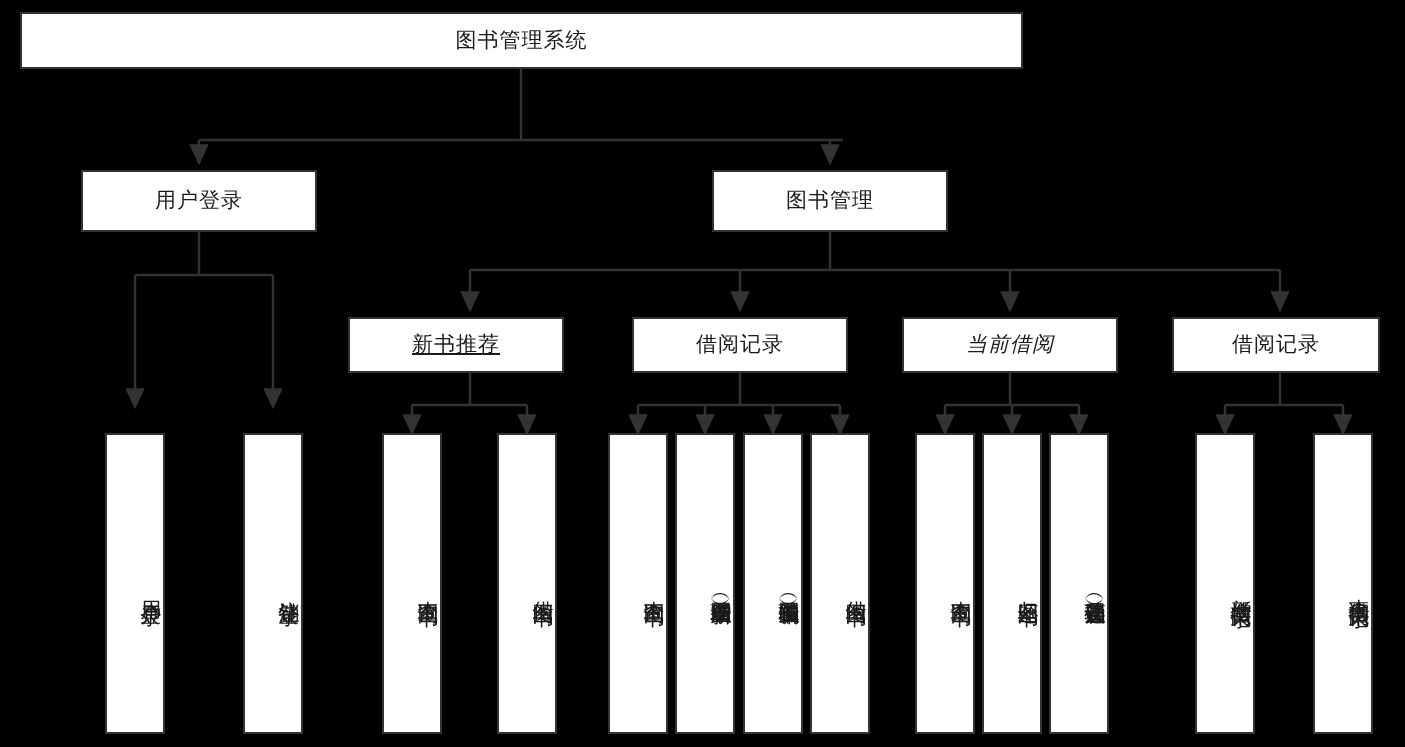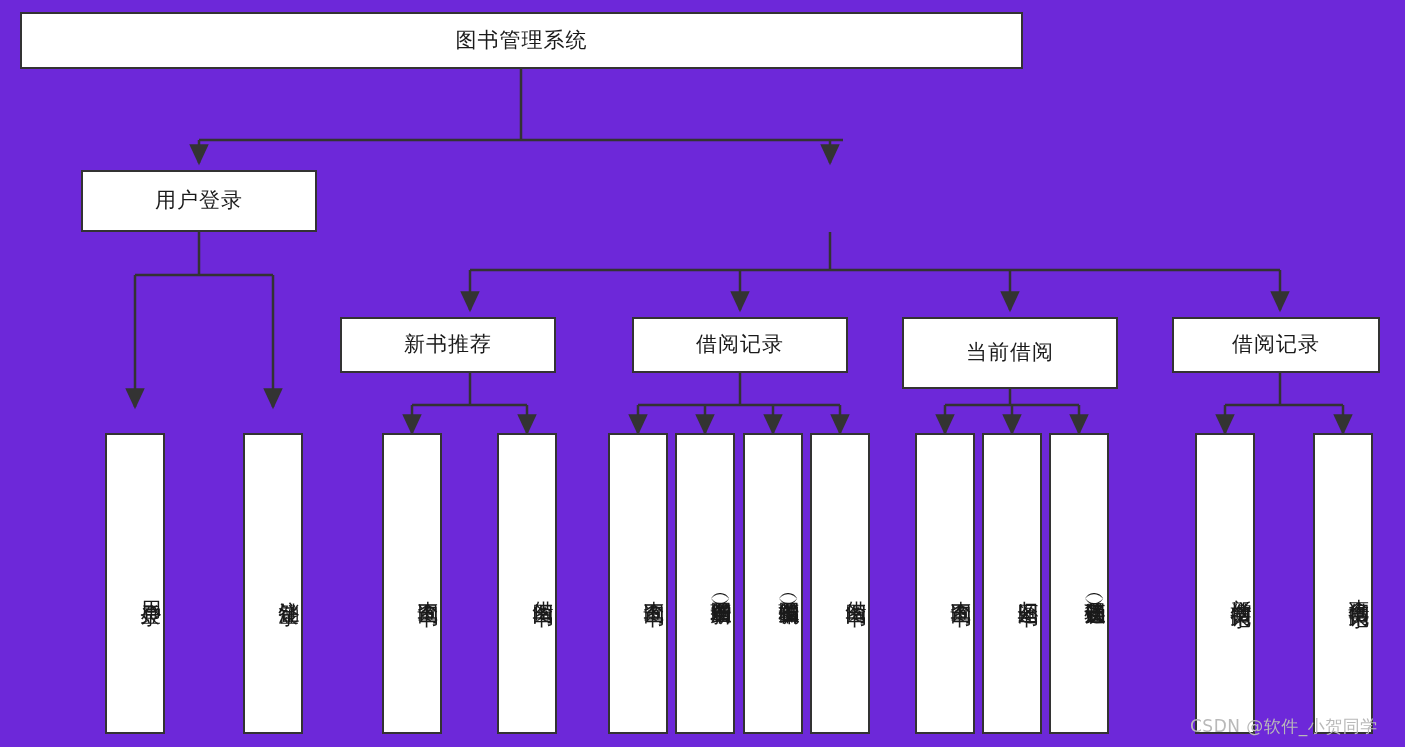--- a/index.html
+++ b/index.html
@@ -8,21 +8,21 @@
     padding: 0;
     background: #ffffff;
   }
   body {
     font-family: "DejaVu Sans", "Liberation Sans", sans-serif;
   }
   #canvas {
     position: relative;
     width: 1405px;
     height: 747px;
-    background: #6d28d9;
+    background: #000000;
     overflow: hidden;
   }
   svg.edges {
     position: absolute;
     left: 0;
     top: 0;
     width: 1405px;
     height: 747px;
     pointer-events: none;
   }
@@ -125,28 +125,31 @@
     </g>
   </svg>
 
   <div class="node h" style="left:20px;top:12px;width:1003px;height:57px;">
     <span>图书管理系统</span>
   </div>
 
   <div class="node h" style="left:81px;top:170px;width:236px;height:62px;">
     <span>用户登录</span>
   </div>
+  <div class="node h" style="left:712px;top:170px;width:236px;height:62px;">
+    <span>图书管理</span>
+  </div>
 
-  <div class="node h" style="left:340px;top:317px;width:216px;height:56px;">
+  <div class="node h" style="left:348px;top:317px;width:216px;height:56px;text-decoration:underline;">
     <span>新书推荐</span>
   </div>
   <div class="node h" style="left:632px;top:317px;width:216px;height:56px;">
     <span>借阅记录</span>
   </div>
-  <div class="node h" style="left:902px;top:317px;width:216px;height:72px;">
+  <div class="node h" style="left:902px;top:317px;width:216px;height:56px;font-style:italic;">
     <span>当前借阅</span>
   </div>
   <div class="node h" style="left:1172px;top:317px;width:208px;height:56px;">
     <span>借阅记录</span>
   </div>
 
   <div class="node v" style="left:105px;top:433px;width:60px;height:301px;">
     <span>用户登录</span>
   </div>
   <div class="node v" style="left:243px;top:433px;width:60px;height:301px;">
@@ -183,15 +186,14 @@
     <span>确认归还（管理员）</span>
   </div>
 
   <div class="node v" style="left:1195px;top:433px;width:60px;height:301px;">
     <span>新增借阅记录</span>
   </div>
   <div class="node v" style="left:1313px;top:433px;width:60px;height:301px;">
     <span>查询借阅记录</span>
   </div>
 
-  <div class="watermark" style="left:1190px;top:715px;">CSDN @软件_小贺同学</div>
 
 </div>
 
 </body></html>

